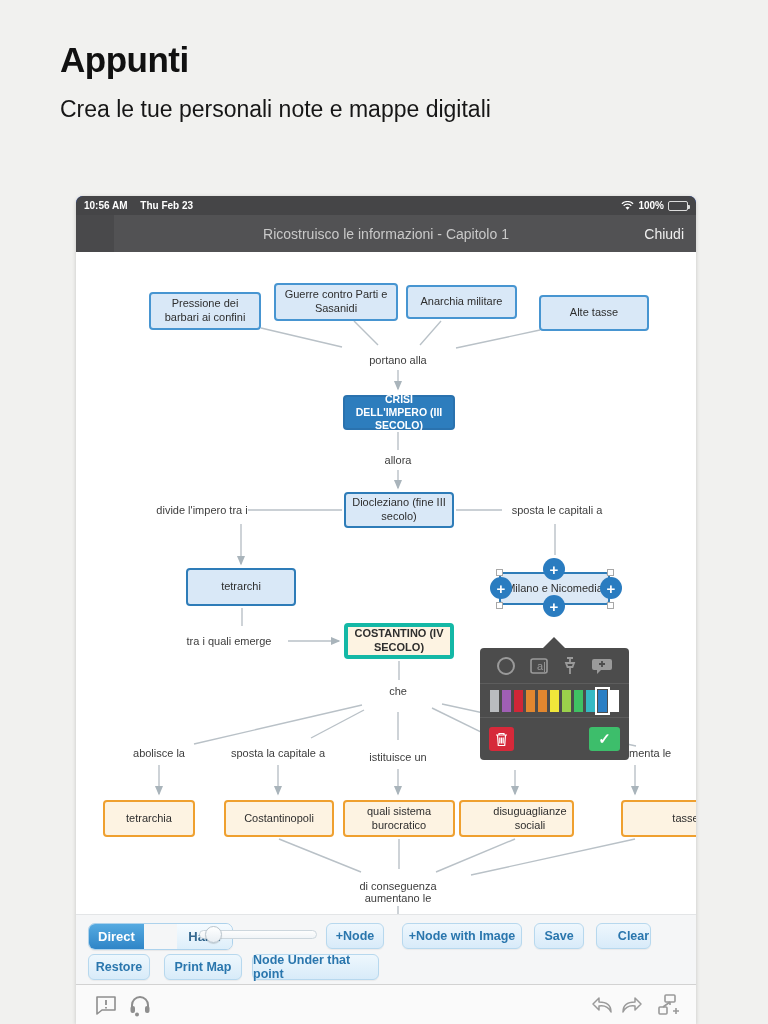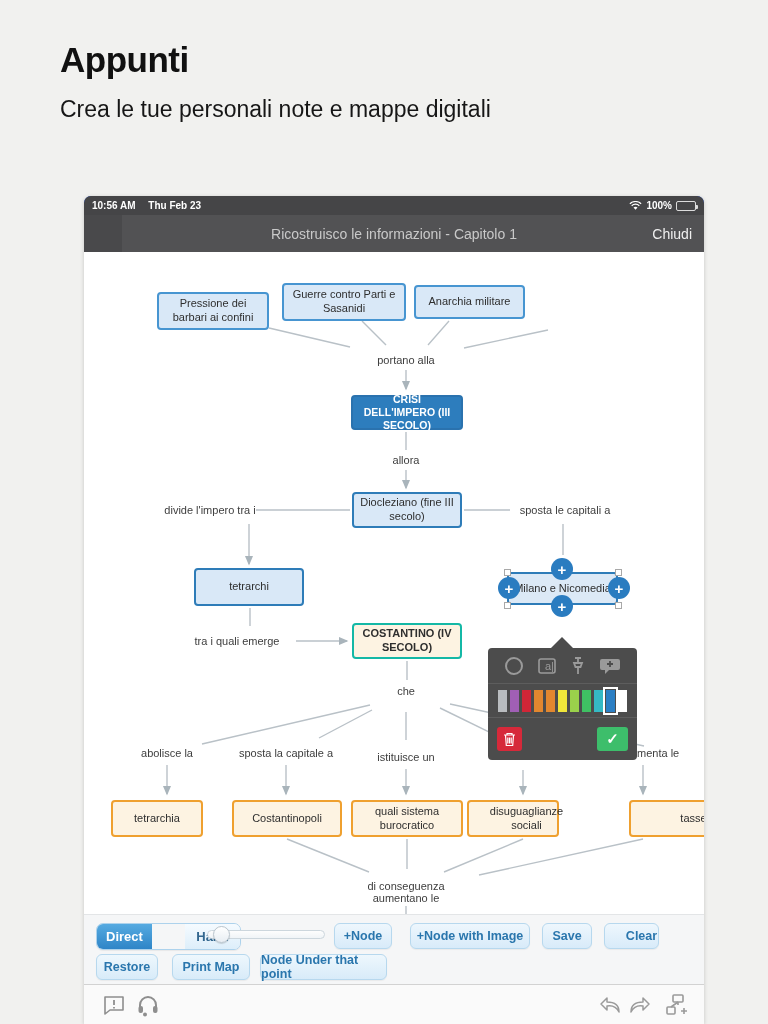--- a/index.html
+++ b/index.html
@@ -5,21 +5,21 @@
   * { margin:0; padding:0; box-sizing:border-box; }
   html,body { width:768px; height:1024px; }
   body { font-family:"Liberation Sans", sans-serif; background:#f1f1ef; position:relative; overflow:hidden; }
 
   
   .page-header { position:absolute; left:60px; top:40px; }
   .page-title { font-size:35px; font-weight:700; color:#111; letter-spacing:-0.5px; }
   .page-subtitle { font-size:23px; color:#161616; margin-top:16px; font-weight:400; }
 
   
-  .device { position:absolute; left:84px; top:196px; width:620px; height:828px;
+  .device { position:absolute; left:76px; top:196px; width:620px; height:828px;
             border-radius:7px 7px 0 0; overflow:hidden; box-shadow:0 1px 4px rgba(0,0,0,.18); background:#1d4ed8; }
 
   .statusbar { position:absolute; left:0; top:0; width:100%; height:19px; background:#454547;
                display:flex; align-items:center; justify-content:space-between; padding:0 8px;
                color:#fff; font-size:10px; font-weight:700; }
   .statusbar .left span { margin-right:10px; }
   .statusbar .right { display:flex; align-items:center; gap:4px; font-weight:700; }
   .wifi { width:13px; height:10px; }
   .battery-shape { width:20px; height:10px; border:1px solid #dcdcdc; border-radius:2px; position:relative; padding:1px; }
   .battery-shape .fill { background:#fff; height:100%; width:100%; border-radius:1px; }
@@ -35,36 +35,36 @@
   
   .canvas { position:absolute; left:0; top:56px; width:620px; height:662px; background:#fff; }
   .edges { position:absolute; left:0; top:0; width:100%; height:100%; }
 
   .node { position:absolute; display:flex; align-items:center; justify-content:center; text-align:center;
           font-size:11px; color:#2e2e2e; border-radius:4px; padding:2px 4px; line-height:1.25; cursor:pointer; }
   .node.blue   { background:#d9e8f7; border:2px solid #4795d1; }
   .node.blue2  { background:#d9e8f7; border:2px solid #2e7cb8; }
   .node.solid  { background:#2d7dbd; border:2px solid #2a72ae; color:#fff; font-weight:700; font-size:10.5px; }
   .node.orange { background:#fdf3e2; border:2px solid #efa02f; }
-  .node.orange-bold { background:#fdf3e2; border:2px solid #14b8a6; font-weight:700; }
+  .node.orange-bold { background:#fdf3e2; border:4px solid #14b8a6; font-weight:700; }
   .node.selected { background:#dce9f6; border:2px solid #2e7cb8; }
 
   .n0 { left:73px;  top:40px;  width:112px; height:38px; }
   .n1 { left:198px; top:31px;  width:124px; height:38px; }
   .n2 { left:330px; top:33px;  width:111px; height:34px; }
   .n3 { left:463px; top:43px;  width:110px; height:36px; }
   .n4 { left:267px; top:143px; width:112px; height:35px; }
   .n5 { left:268px; top:240px; width:110px; height:36px; }
   .n6 { left:110px; top:316px; width:110px; height:38px; }
   .n7 { left:423px; top:320px; width:111px; height:33px; font-size:11px; }
   .n8 { left:268px; top:371px; width:110px; height:36px; }
   .n9  { left:27px;  top:548px; width:92px; height:37px; }
   .n10 { left:148px; top:548px; width:110px; height:37px; }
   .n11 { left:267px; top:548px; width:112px; height:37px; }
-  .n12 { left:383px; top:548px; width:92px; height:37px;padding-left:31px; }
+  .n12 { left:383px; top:548px; width:115px; height:37px;padding-left:31px; }
   .n13 { left:504px; top:548px; width:129px; height:37px;margin-left:41px; }
 
   .elabel { position:absolute; font-size:11px; color:#3d3d3d; transform:translate(-50%,-50%);
             white-space:nowrap; text-align:center; }
   .e0 { left:322px; top:108px; }
   .e1 { left:322px; top:208px; }
   .e2 { left:126px; top:258px; }
   .e3 { left:481px; top:258px; }
   .e4 { left:153px; top:389px; }
   .e5 { left:322px; top:439px; }
@@ -217,20 +217,21 @@
         <path d="M323,587 L323,617"></path>
         <path d="M439,587 L360,620"></path>
         <path d="M559,587 L395,623"></path>
         <path d="M322,654 L322,662"></path>
       </g>
     </svg>
 
     <div class="node blue n0">Pressione dei barbari ai confini</div>
     <div class="node blue n1">Guerre contro Parti e Sasanidi</div>
     <div class="node blue n2">Anarchia militare</div>
+    <div class="node blue n3">Alte tasse</div>
     <div class="node solid n4">CRISI DELL'IMPERO (III SECOLO)</div>
     <div class="node blue2 n5">Diocleziano (fine III secolo)</div>
     <div class="node blue2 n6">tetrarchi</div>
     <div class="node selected n7">Milano e Nicomedia</div>
     <div class="node orange-bold n8">COSTANTINO (IV SECOLO)</div>
     <div class="node orange n9">tetrarchia</div>
     <div class="node orange n10">Costantinopoli</div>
     <div class="node orange n11">quali sistema burocratico</div>
     <div class="node orange n12">disuguaglianze sociali</div>
     <div class="node orange n13">tasse</div>

